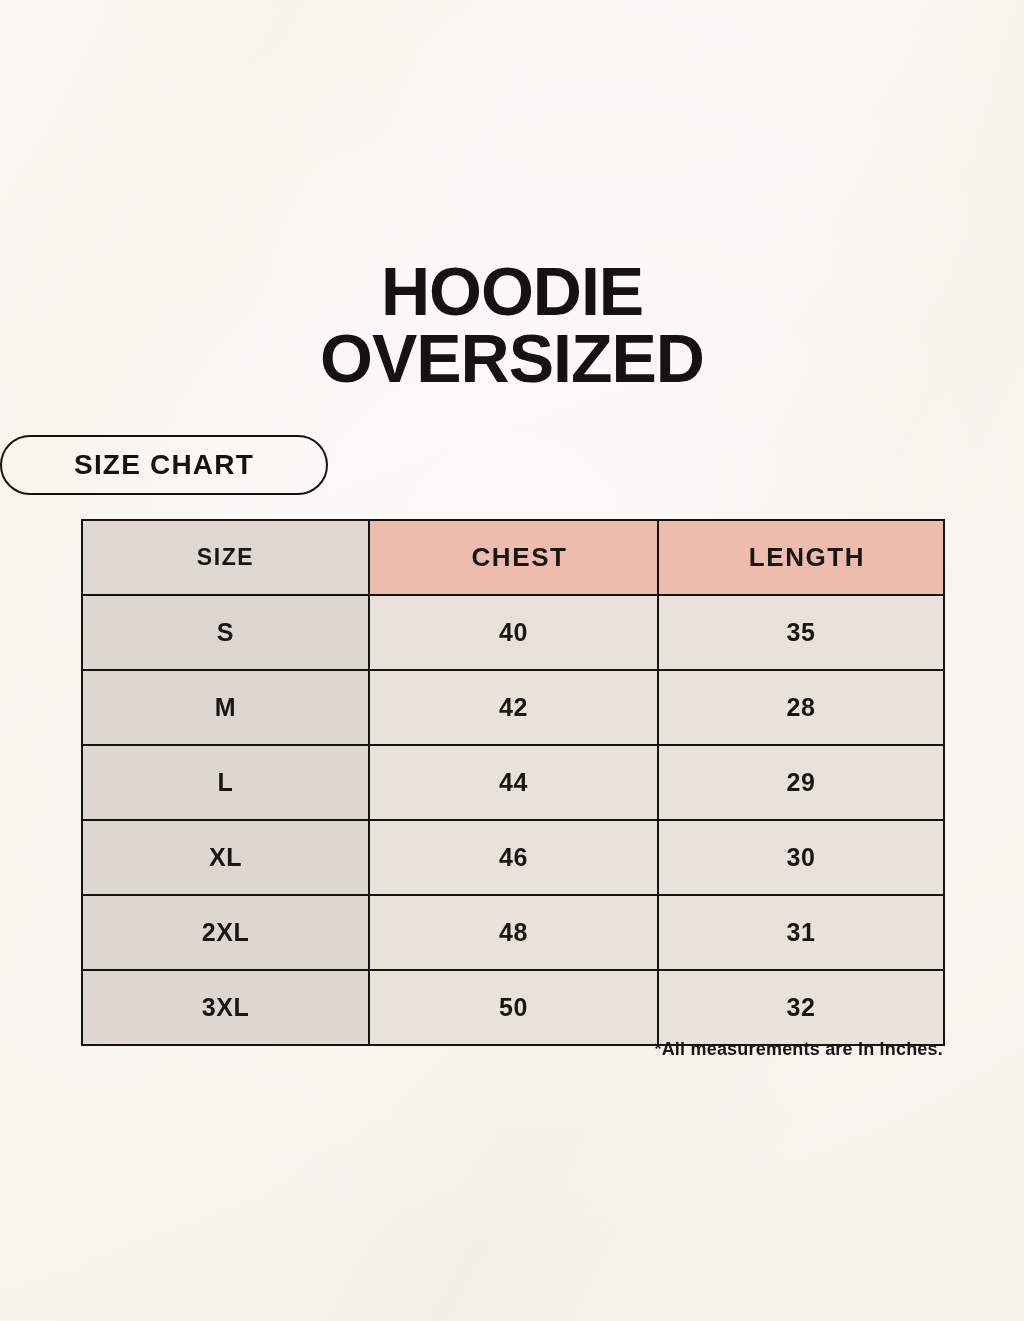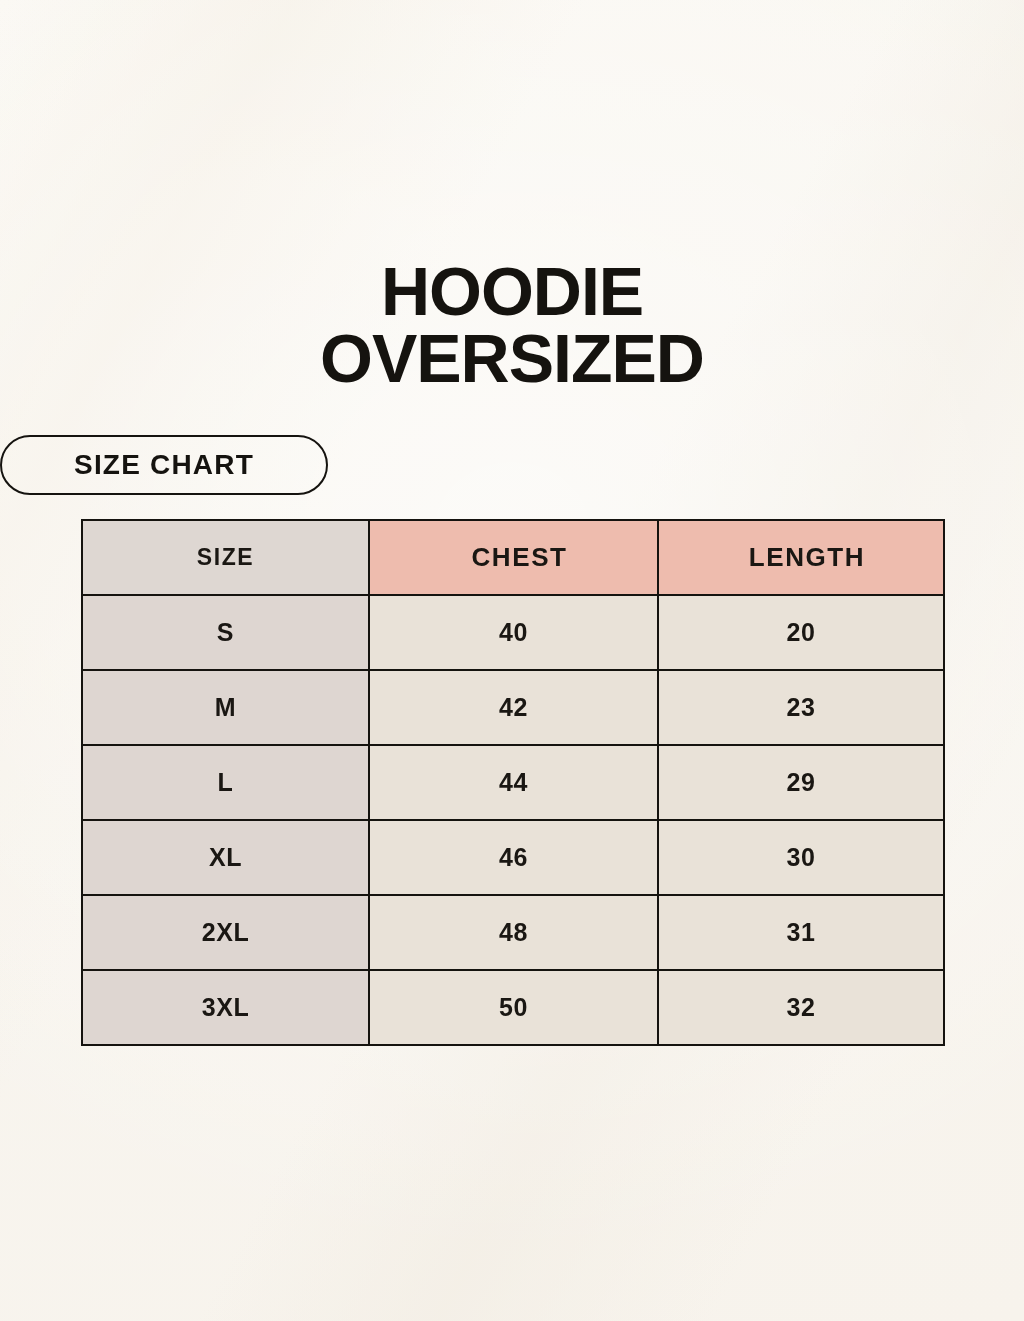--- a/index.html
+++ b/index.html
@@ -178,26 +178,26 @@
         <tr>
           <th class="h-size">SIZE</th>
           <th class="h-meas">CHEST</th>
           <th class="h-meas">LENGTH</th>
         </tr>
       </thead>
       <tbody>
         <tr>
           <td class="cell-size">S</td>
           <td class="cell-val">40</td>
-          <td class="cell-val">20</td>
+          <td class="cell-val">35</td>
         </tr>
         <tr>
           <td class="cell-size">M</td>
           <td class="cell-val">42</td>
-          <td class="cell-val">23</td>
+          <td class="cell-val">28</td>
         </tr>
         <tr>
           <td class="cell-size">L</td>
           <td class="cell-val">44</td>
           <td class="cell-val">29</td>
         </tr>
         <tr>
           <td class="cell-size">XL</td>
           <td class="cell-val">46</td>
           <td class="cell-val">30</td>
@@ -209,14 +209,15 @@
         </tr>
         <tr>
           <td class="cell-size">3XL</td>
           <td class="cell-val">50</td>
           <td class="cell-val">32</td>
         </tr>
       </tbody>
     </table>
   </div>
 
+  <div class="footnote">*All measurements are in inches.</div>
 
 </div>
 
 </body></html>

